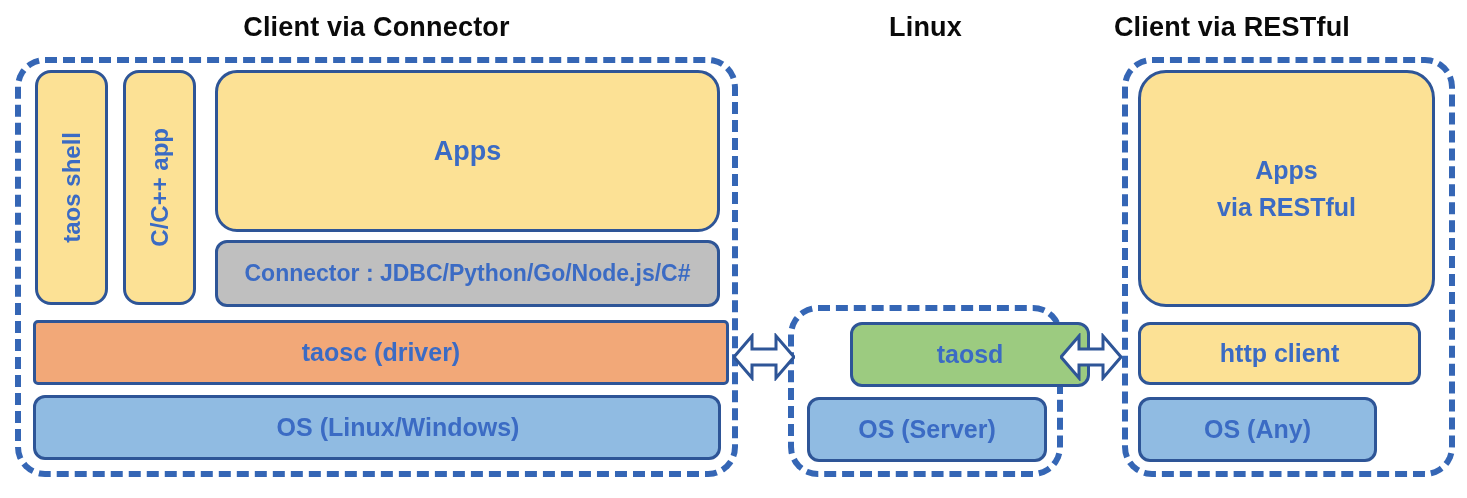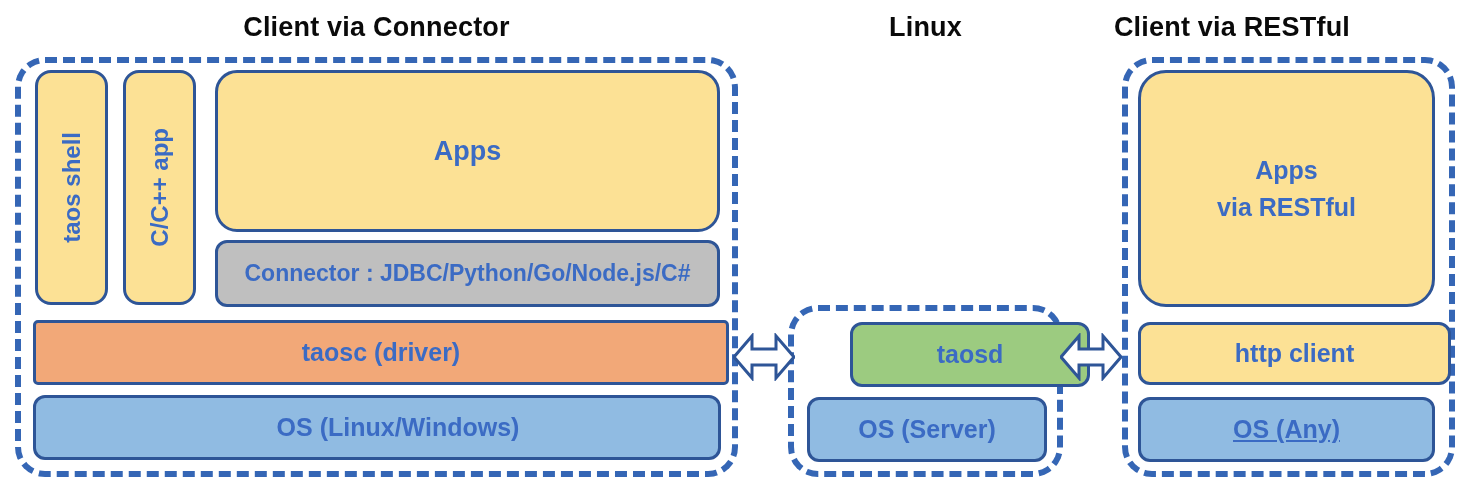--- a/index.html
+++ b/index.html
@@ -66,22 +66,22 @@
     transform:rotate(180deg);
     font-size:24px;
   }
   .b-apps{left:215px;top:70px;width:505px;height:162px;border-radius:22px;font-size:27px;}
   .b-connector{left:215px;top:240px;width:505px;height:67px;border-radius:12px;font-size:23px;}
   .b-taosc{left:33px;top:320px;width:696px;height:65px;border-radius:5px;}
   .b-os-left{left:33px;top:395px;width:688px;height:65px;border-radius:12px;padding-left:42px;}
   .b-taosd{left:807px;top:322px;width:240px;height:65px;border-radius:12px;margin-left:43px;}
   .b-os-server{left:807px;top:397px;width:240px;height:65px;border-radius:12px;}
   .b-apps-restful{left:1138px;top:70px;width:297px;height:237px;border-radius:28px;white-space:pre-line;line-height:1.45;}
-  .b-http-client{left:1138px;top:322px;width:313px;height:63px;border-radius:12px;}
-  .b-os-any{left:1138px;top:397px;width:297px;height:65px;border-radius:12px;text-decoration:underline;}
+  .b-http-client{left:1138px;top:322px;width:283px;height:63px;border-radius:12px;}
+  .b-os-any{left:1138px;top:397px;width:239px;height:65px;border-radius:12px;}
 
   .arrow{
     position:absolute;
     width:62px;height:48px;
     top:333px;
   }
   .a-left{left:733px;}
   .a-right{left:1060px;}
   .arrow svg{display:block;width:100%;height:100%;}
 </style>

